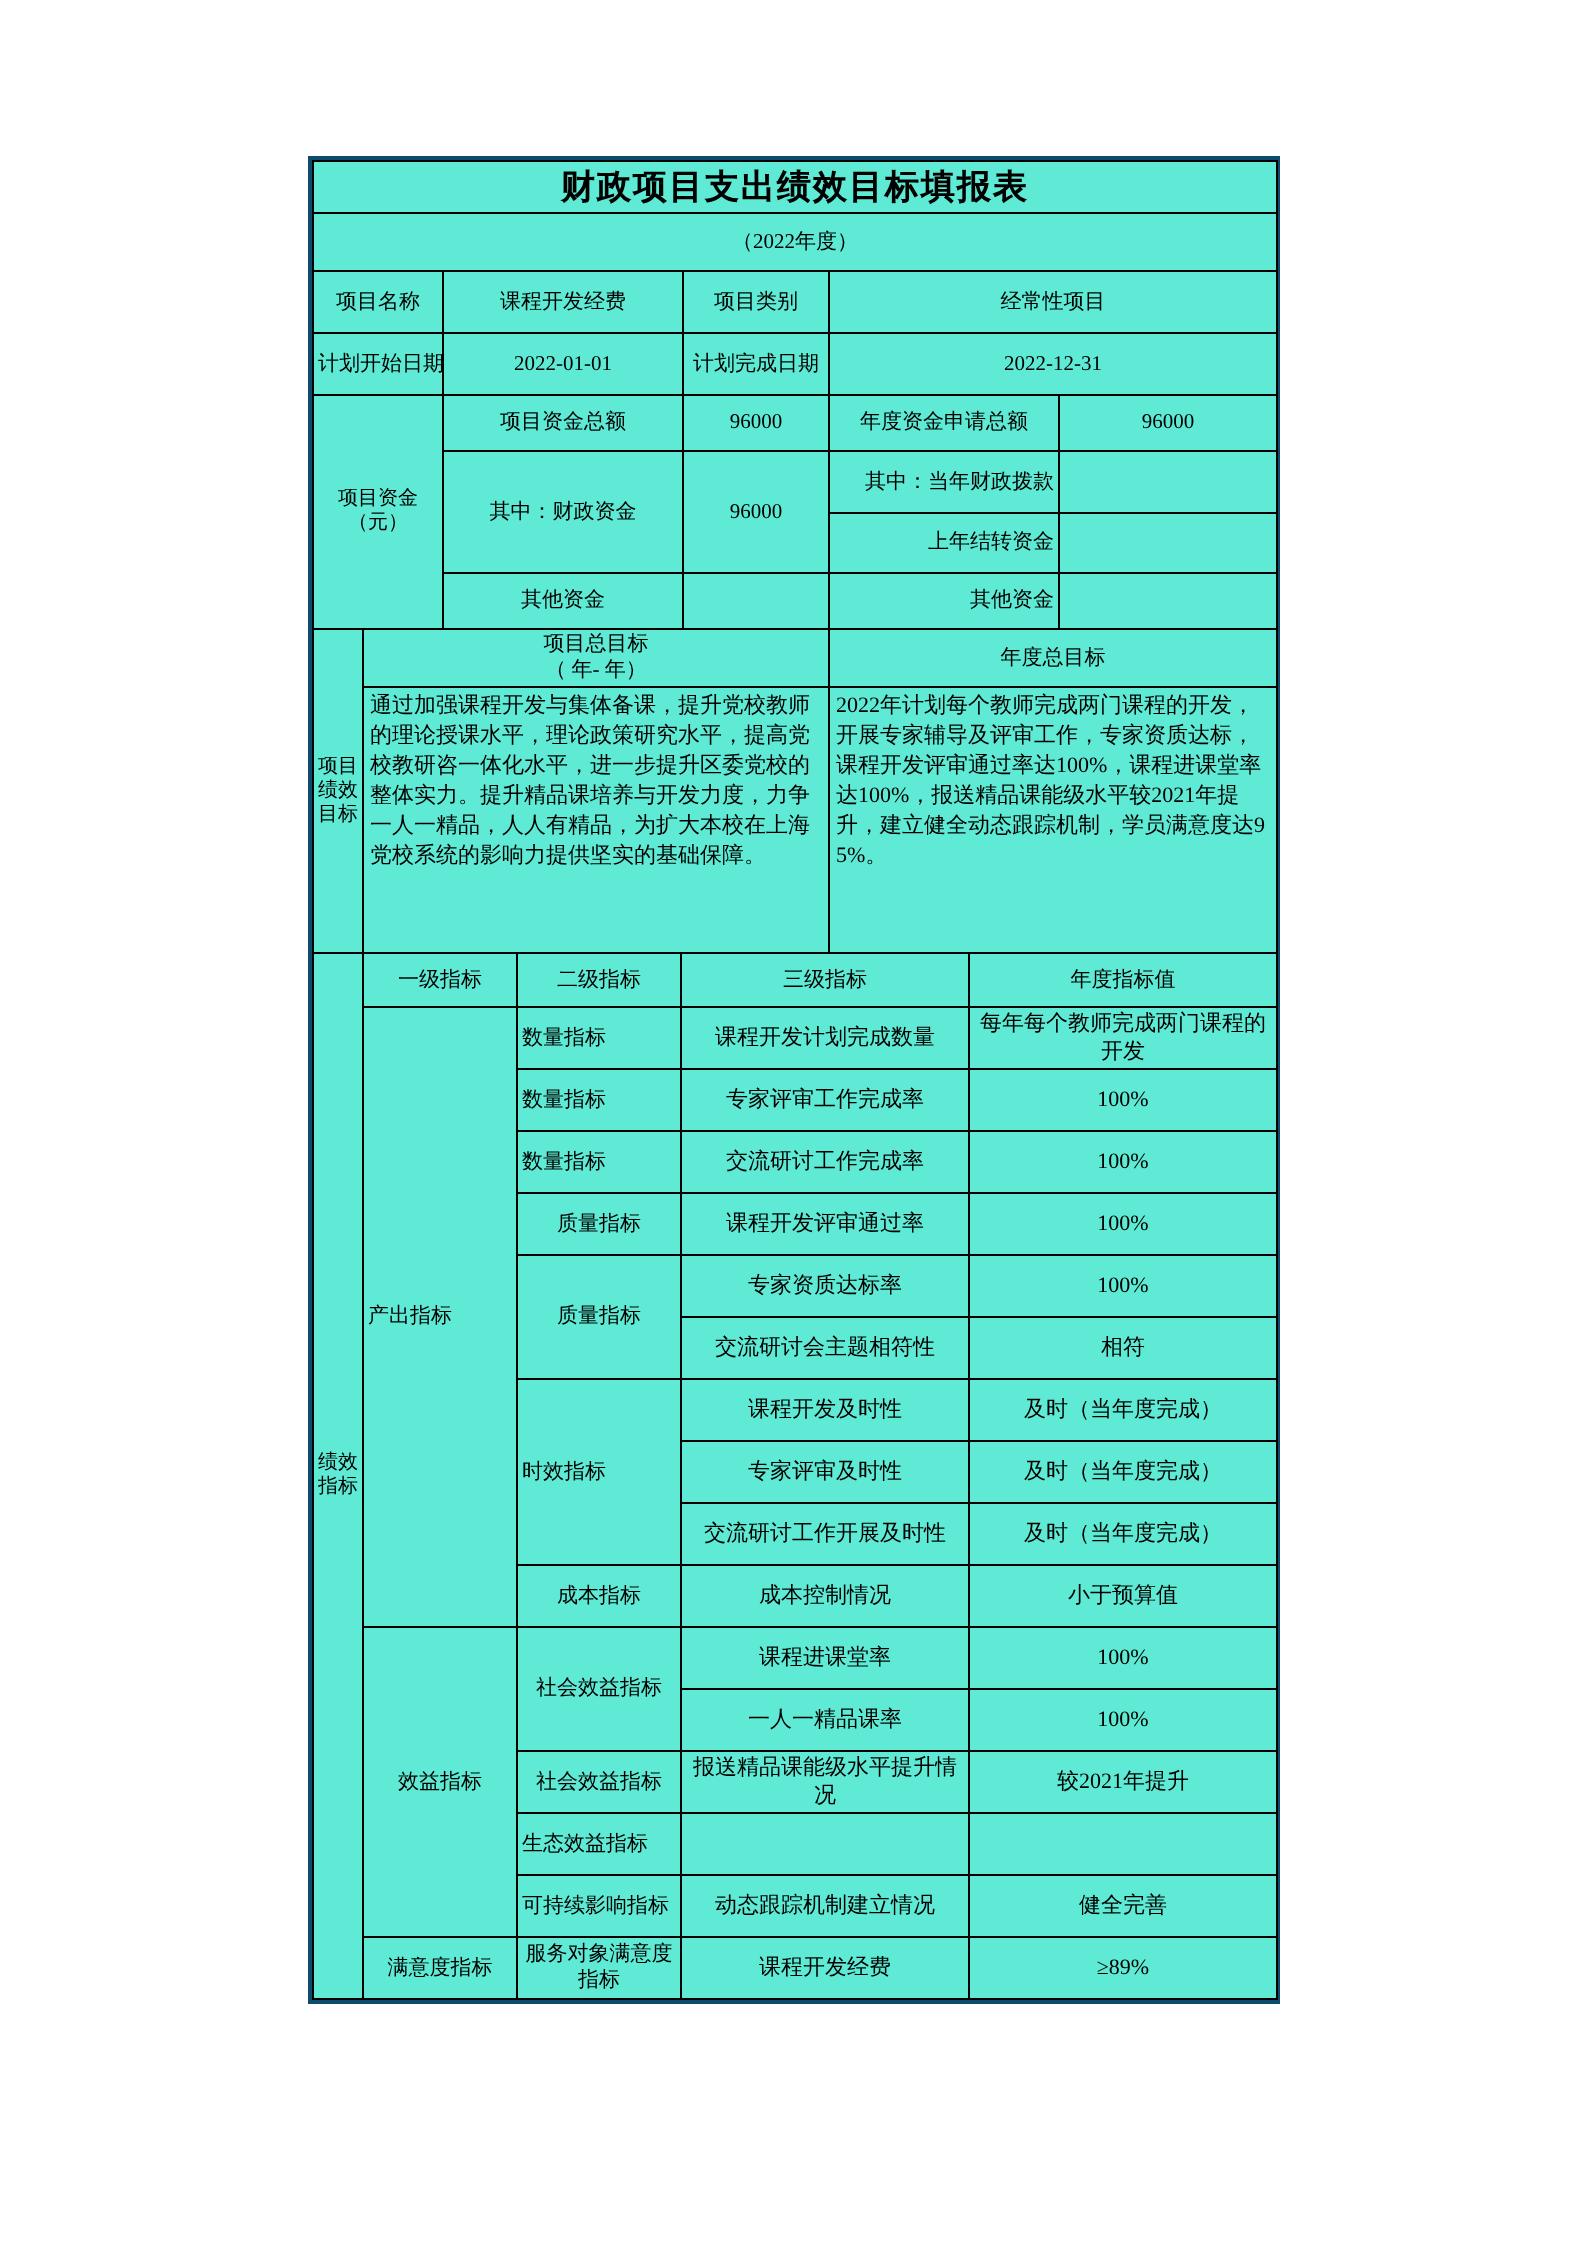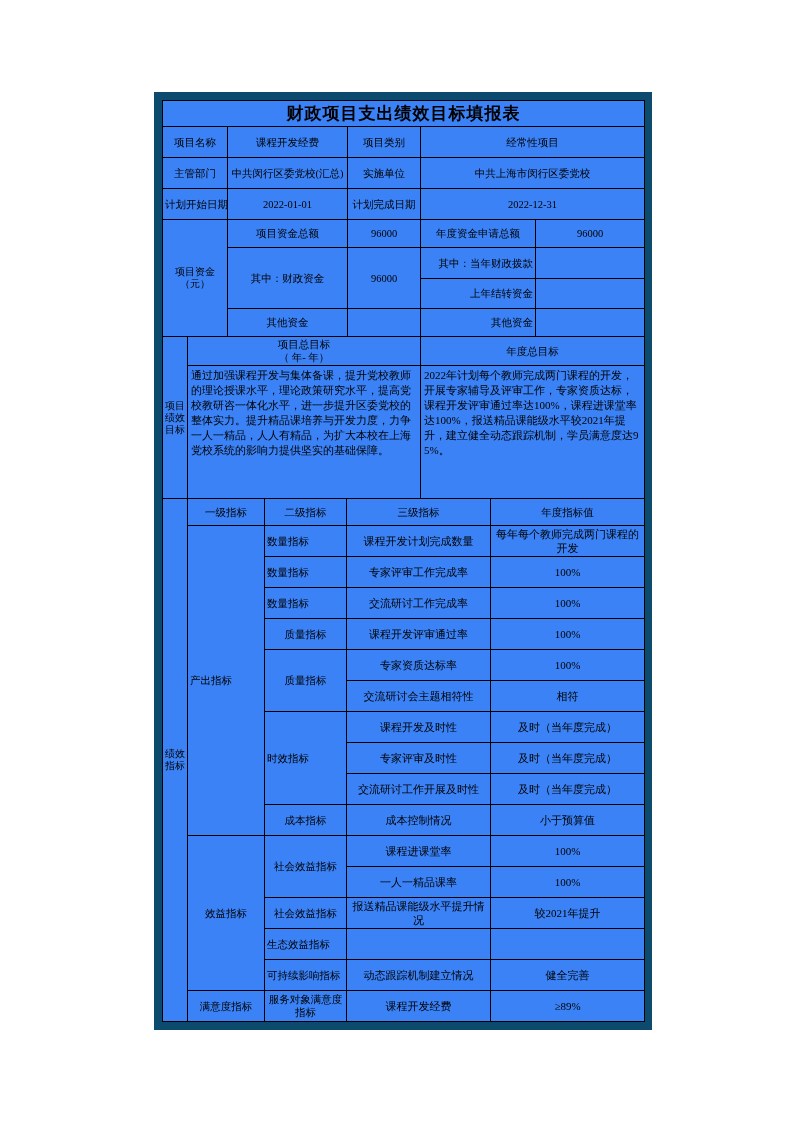--- a/index.html
+++ b/index.html
@@ -1,22 +1,22 @@
 <!DOCTYPE html>
 <html><head>
 <meta charset="utf-8">
 <style>
   html,body{margin:0;padding:0;}
   body{
     width:793px;height:1122px;background:#ffffff;position:relative;
     font-family:"Liberation Serif","DejaVu Serif",serif;color:#000;
   }
   .form-wrap{
-    position:absolute;left:154px;top:92px;width:482px;
-    border:8px solid #0c4a6e;background:#3b82f6;
+    position:absolute;left:154px;top:78px;width:482px;
+    border:2px solid #0c4a6e;background:#5eead4;
   }
   table{border-collapse:collapse;table-layout:fixed;width:482px;}
   table + table{margin-top:-1px;}
   td{
     border:1px solid #000;font-size:10.5px;line-height:13px;
     text-align:center;vertical-align:middle;padding:1px 2px;
     word-break:break-all;
   }
   .title-cell{font-size:17px;font-weight:bold;line-height:20px;letter-spacing:1px;}
   .nw{white-space:nowrap;}
@@ -45,42 +45,46 @@
     <colgroup>
         <col style="width:482px">
       </colgroup>
     <tbody>
         <tr class="rh25">
       <td class="title-cell">财政项目支出绩效目标填报表</td>
     </tr>
   </tbody>
     </table>
 
+  <table>
+    <colgroup>
+        <col style="width:482px">
+      </colgroup>
+    <tbody>
+        <tr class="rh28">
+      <td>（2022年度）</td>
+    </tr>
+  </tbody>
+    </table>
 
   <table>
     <colgroup>
       <col style="width:65px">
         <col style="width:120px">
         <col style="width:73px">
         <col style="width:224px">
     </colgroup>
     <tbody>
         <tr class="rh30">
       <td class="nw">项目名称</td>
       <td class="nw">课程开发经费</td>
       <td class="nw">项目类别</td>
       <td>经常性项目</td>
     </tr>
     <tr class="rh30">
-      <td class="nw">主管部门</td>
-      <td class="nw">中共闵行区委党校(汇总)</td>
-      <td class="nw">实施单位</td>
-      <td>中共上海市闵行区委党校</td>
-    </tr>
-    <tr class="rh30">
       <td class="nw">计划开始日期</td>
       <td class="nw">2022-01-01</td>
       <td class="nw">计划完成日期</td>
       <td>2022-12-31</td>
     </tr>
   </tbody>
     </table>
 
   <table>
     <colgroup>

